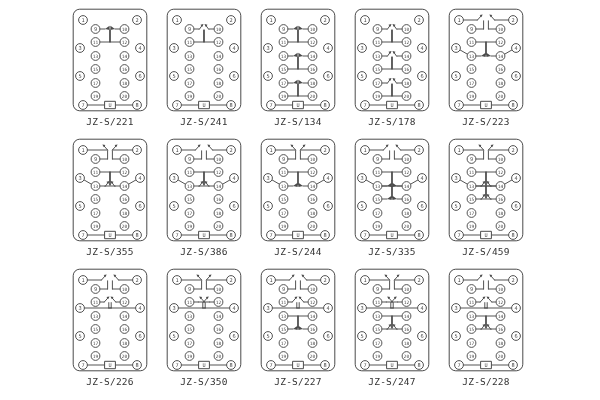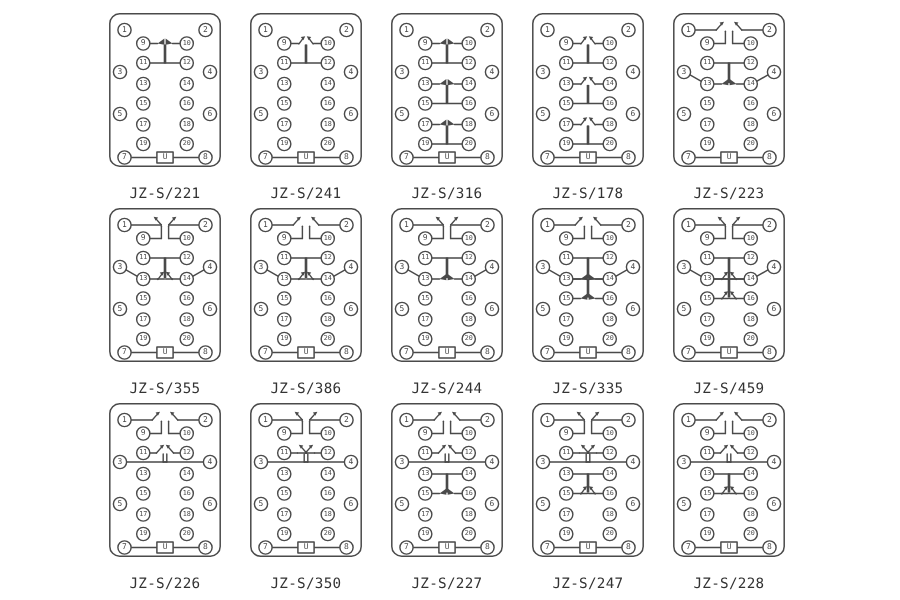--- a/index.html
+++ b/index.html
@@ -1,18 +1,18 @@
 <!DOCTYPE html>
 <html style="--line: #4a4a4a; --label: #333333; --bg: #ffffff;"><head>
 <meta charset="utf-8">
 <style>
   html,body{margin:0;padding:0;background:#fff;}
   .page{width:600px;height:400px;background:var(--bg,#fff);overflow:hidden;position:relative;}
   .grid{display:grid;grid-template-columns:repeat(5,94px);grid-auto-rows:130px;padding:8px 0 0 63px;}
-  .cell{display:flex;flex-direction:column;align-items:center;margin:0;gap:8px;}
+  .cell{display:flex;flex-direction:column;align-items:center;margin:0;}
   svg.socket{width:76px;height:104px;display:block;}
   .socket line{stroke:var(--line,#4a4a4a);stroke-width:.95;stroke-linecap:round;fill:none;}
   .socket rect{stroke:var(--line,#4a4a4a);stroke-width:1;fill:#fff;stroke-linejoin:round;}
   .socket circle{stroke:var(--line,#4a4a4a);stroke-width:.95;fill:#fff;}
   .socket polygon{fill:var(--line,#4a4a4a);stroke:none;}
   .socket text{fill:var(--line,#4a4a4a);font-family:"DejaVu Sans Mono",monospace;}
   .label{font:9.5px/1 "DejaVu Sans Mono",monospace;color:var(--label,#333);margin-top:5px;letter-spacing:.2px;}
 </style>
 </head>
 <body>
@@ -360,21 +360,21 @@
             <g>
               <circle cx="23.5" cy="88" r="4.4"></circle>
               <text x="23.5" y="88.2" font-size="4.5" text-anchor="middle" dominant-baseline="central">19</text>
             </g>
             <g>
               <circle cx="52.5" cy="88" r="4.4"></circle>
               <text x="52.5" y="88.2" font-size="4.5" text-anchor="middle" dominant-baseline="central">20</text>
             </g>
           </g>
         </svg>
-    <figcaption class="label">JZ-S/316</figcaption>
+    <figcaption class="label">JZ-S/134</figcaption>
   </figure>
       <figure class="cell">
     <svg class="socket" viewBox="0 0 76 104">
           <rect x="1.2" y="1.2" width="73.6" height="101.6" rx="6.5"></rect>
           <g>
             <g>
               <line x1="27.90" y1="21.00" x2="33.00" y2="21.00"></line>
               <line x1="33.30" y1="21.30" x2="36.30" y2="17.20"></line>
               <polygon points="37.50,16.10 34.50,16.70 36.20,18.90"></polygon>
               <line x1="37.60" y1="22.00" x2="37.60" y2="34.00"></line>

